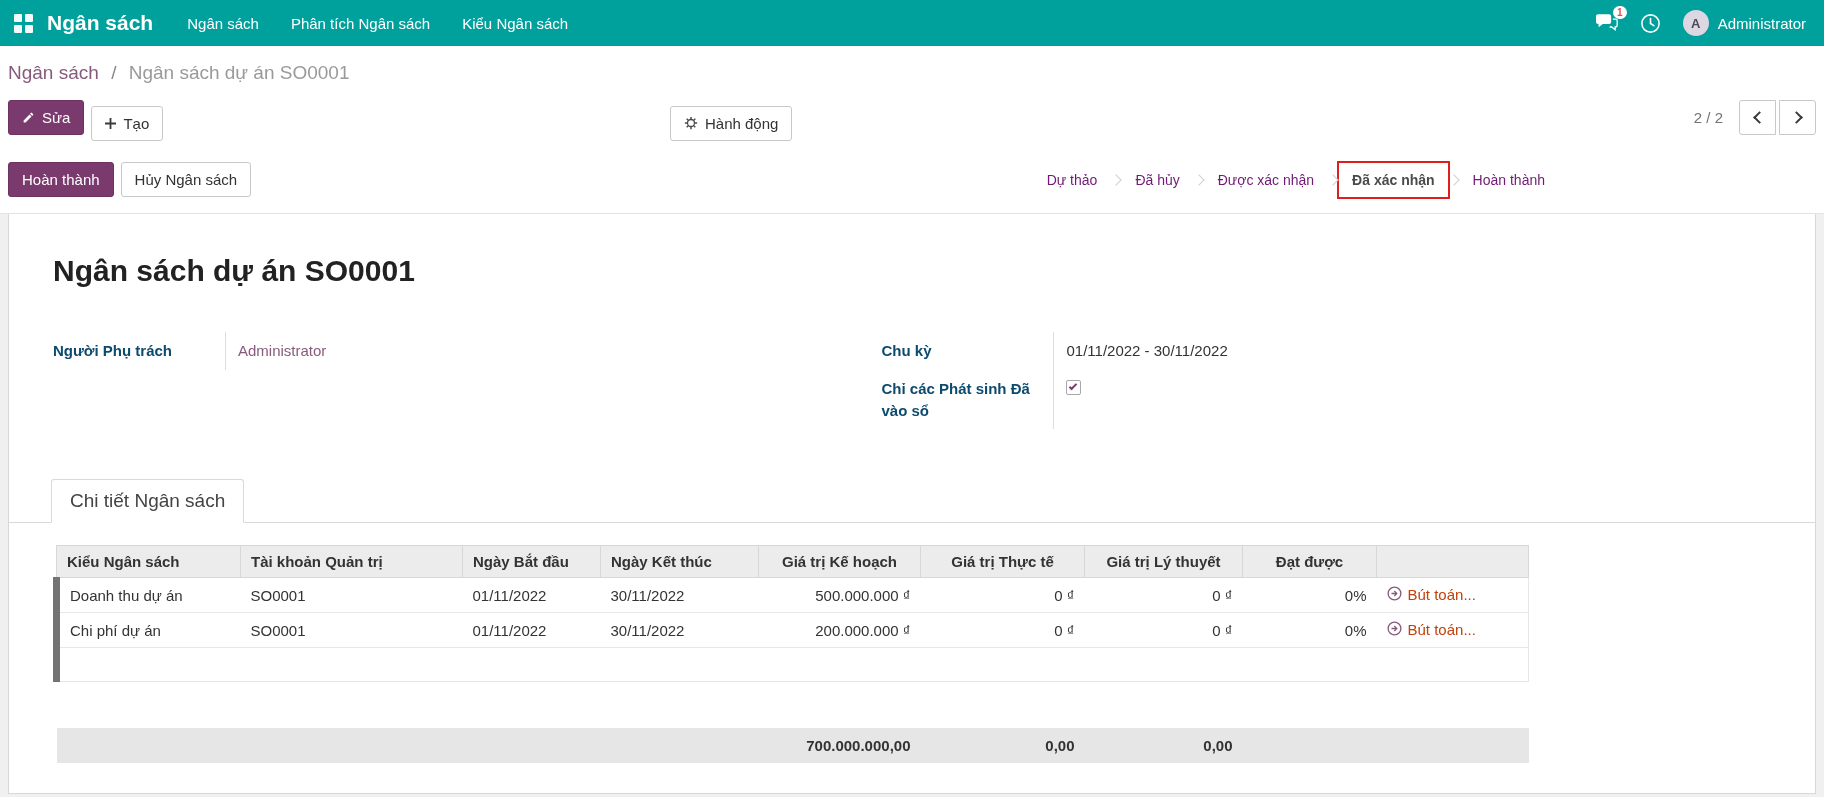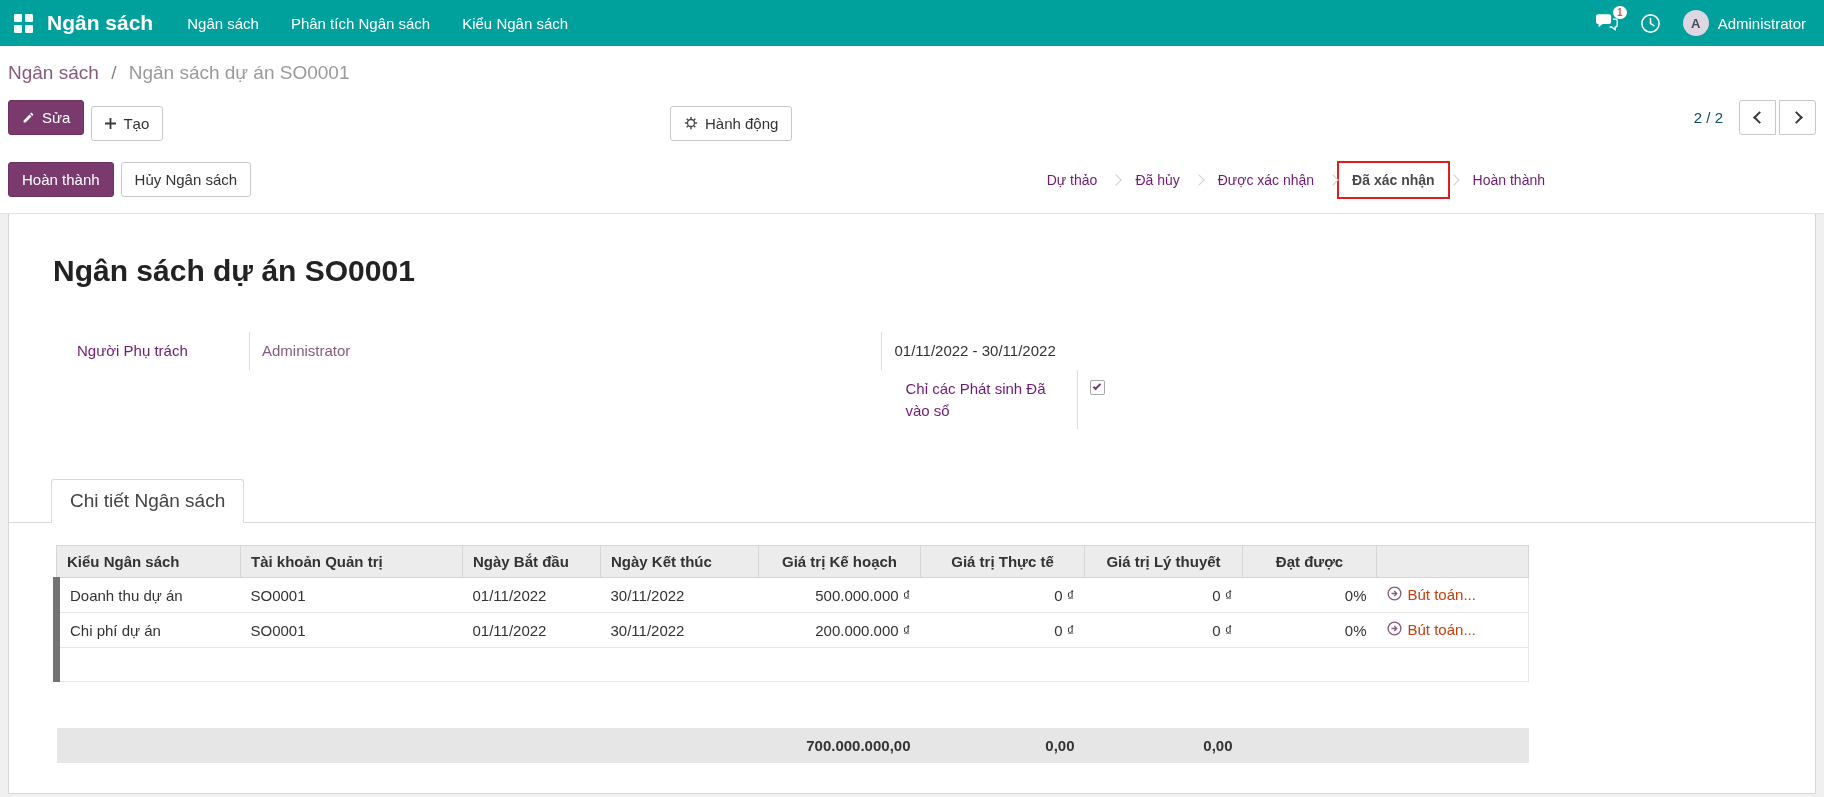--- a/index.html
+++ b/index.html
@@ -26,21 +26,21 @@
   .bc-parent { color:#875a7b; text-decoration:none; cursor:pointer; }
   .bc-sep { color:#888; margin:0 7px; }
   .bc-current { color:#9a9a9a; }
 
   .cp-row { position:relative; display:flex; align-items:center; height:38px; margin-bottom:14px; }
   .btn { height:35px; padding:0 13px; border-radius:3px; border:1px solid #c8c8c8; background:#fff; color:#333; font-size:15px; display:inline-flex; align-items:center; gap:7px; cursor:pointer; font-family:inherit; white-space:nowrap; }
   .btn + .btn { margin-left:7px;margin-top:12px; }
   .btn-primary { background:#7b3a6e; border-color:#6e3261; color:#fff; }
   .action-btn { position:absolute; left:655px; }
   .pager { margin-left:auto; display:flex; align-items:center; }
-  .pager-text { font-size:15px; color:#0c4a6e; margin-right:16px; }
+  .pager-text { font-size:15px; color:#737373; margin-right:16px; }
   .pager-btn { width:37px; height:35px; border:1px solid #c8c8c8; background:#fff; display:inline-flex; align-items:center; justify-content:center; cursor:pointer; }
   .pager-btn.prev { border-radius:3px 0 0 3px; margin-right:3px; }
   .pager-btn.next { border-radius:0 3px 3px 0; }
   .chev { width:9px; height:9px; border-left:2px solid #3a3a3a; border-bottom:2px solid #3a3a3a; display:inline-block; }
   .chev.left  { transform:rotate(45deg); margin-left:3px; }
   .chev.right { transform:rotate(-135deg); margin-right:3px; }
 
   .cp-row2 { display:flex; align-items:flex-end; margin-bottom:16px; }
   .statusbar { margin-left:auto; margin-right:258px; display:flex; align-items:center; }
   .step { font-size:14px; color:#701a75; padding:9px 13px; cursor:pointer; white-space:nowrap; }
@@ -48,21 +48,21 @@
   .step-sep { width:8px; height:8px; border-top:1px solid #cfcfcf; border-right:1px solid #cfcfcf; transform:rotate(45deg); display:inline-block; margin:0 2px; }
 
   
   .content { background:#f0f0f1; border-top:1px solid #e2e2e2; padding:0 8px; height:612px; }
   .sheet { background:#fff; border:1px solid #d8d8d8; border-top:none; min-height:500px; padding:34px 36px 30px 36px; }
   .record-title { font-size:30px; font-weight:bold; color:#222; margin:6px 0 44px 8px; }
 
   .groups { display:flex; margin-left:8px; }
   .group { width:48%; }
   .field-row { display:flex; }
-  .field-label { width:172px; min-width:172px; font-weight:normal; font-size:15px; color:#701a75; padding:8px 14px 8px 0; line-height:1.45;margin-left:24px; }
+  .field-label { width:172px; min-width:172px; font-weight:bold; font-size:15px; color:#0c4a6e; padding:8px 14px 8px 0; line-height:1.45; }
   .field-value { border-left:1px solid #ddd; padding:8px 0 8px 12px; font-size:15px; color:#333; flex:1; line-height:1.45; }
   .m2o-link { color:#875a7b; text-decoration:none; cursor:pointer; }
   .cb { width:15px; height:15px; border:1px solid #a8a8a8; border-radius:2px; background:#fff; position:relative; display:inline-block; margin-top:2px; cursor:pointer; }
   .cb .check-icon { position:absolute; left:2px; top:3px; width:8px; height:4px; border-left:2px solid #7b3a6e; border-bottom:2px solid #7b3a6e; transform:rotate(-45deg); display:block; }
 
   .notebook { margin-top:50px; }
   .tab-strip { border-bottom:1px solid #d9d9d9; display:flex; margin:0 -36px; padding:0 42px; }
   .tab { padding:10px 18px; border:1px solid #d9d9d9; border-bottom:1px solid #fff; margin-bottom:-1px; background:#fff; font-size:19px; color:#444; border-radius:3px 3px 0 0; cursor:pointer; }
 
   
@@ -188,20 +188,21 @@
 
     <div class="groups">
       <div class="group">
         <div class="field-row">
           <span class="field-label">Người Phụ trách</span>
           <span class="field-value"><a class="m2o-link">Administrator</a></span>
         </div>
       </div>
       <div class="group">
         <div class="field-row">
+          <span class="field-label">Chu kỳ</span>
           <span class="field-value">01/11/2022 - 30/11/2022</span>
         </div>
         <div class="field-row">
           <span class="field-label">Chỉ các Phát sinh Đã vào sổ</span>
           <span class="field-value">
             <span class="cb">
               <i class="check-icon"></i>
             </span>
           </span>
         </div>

